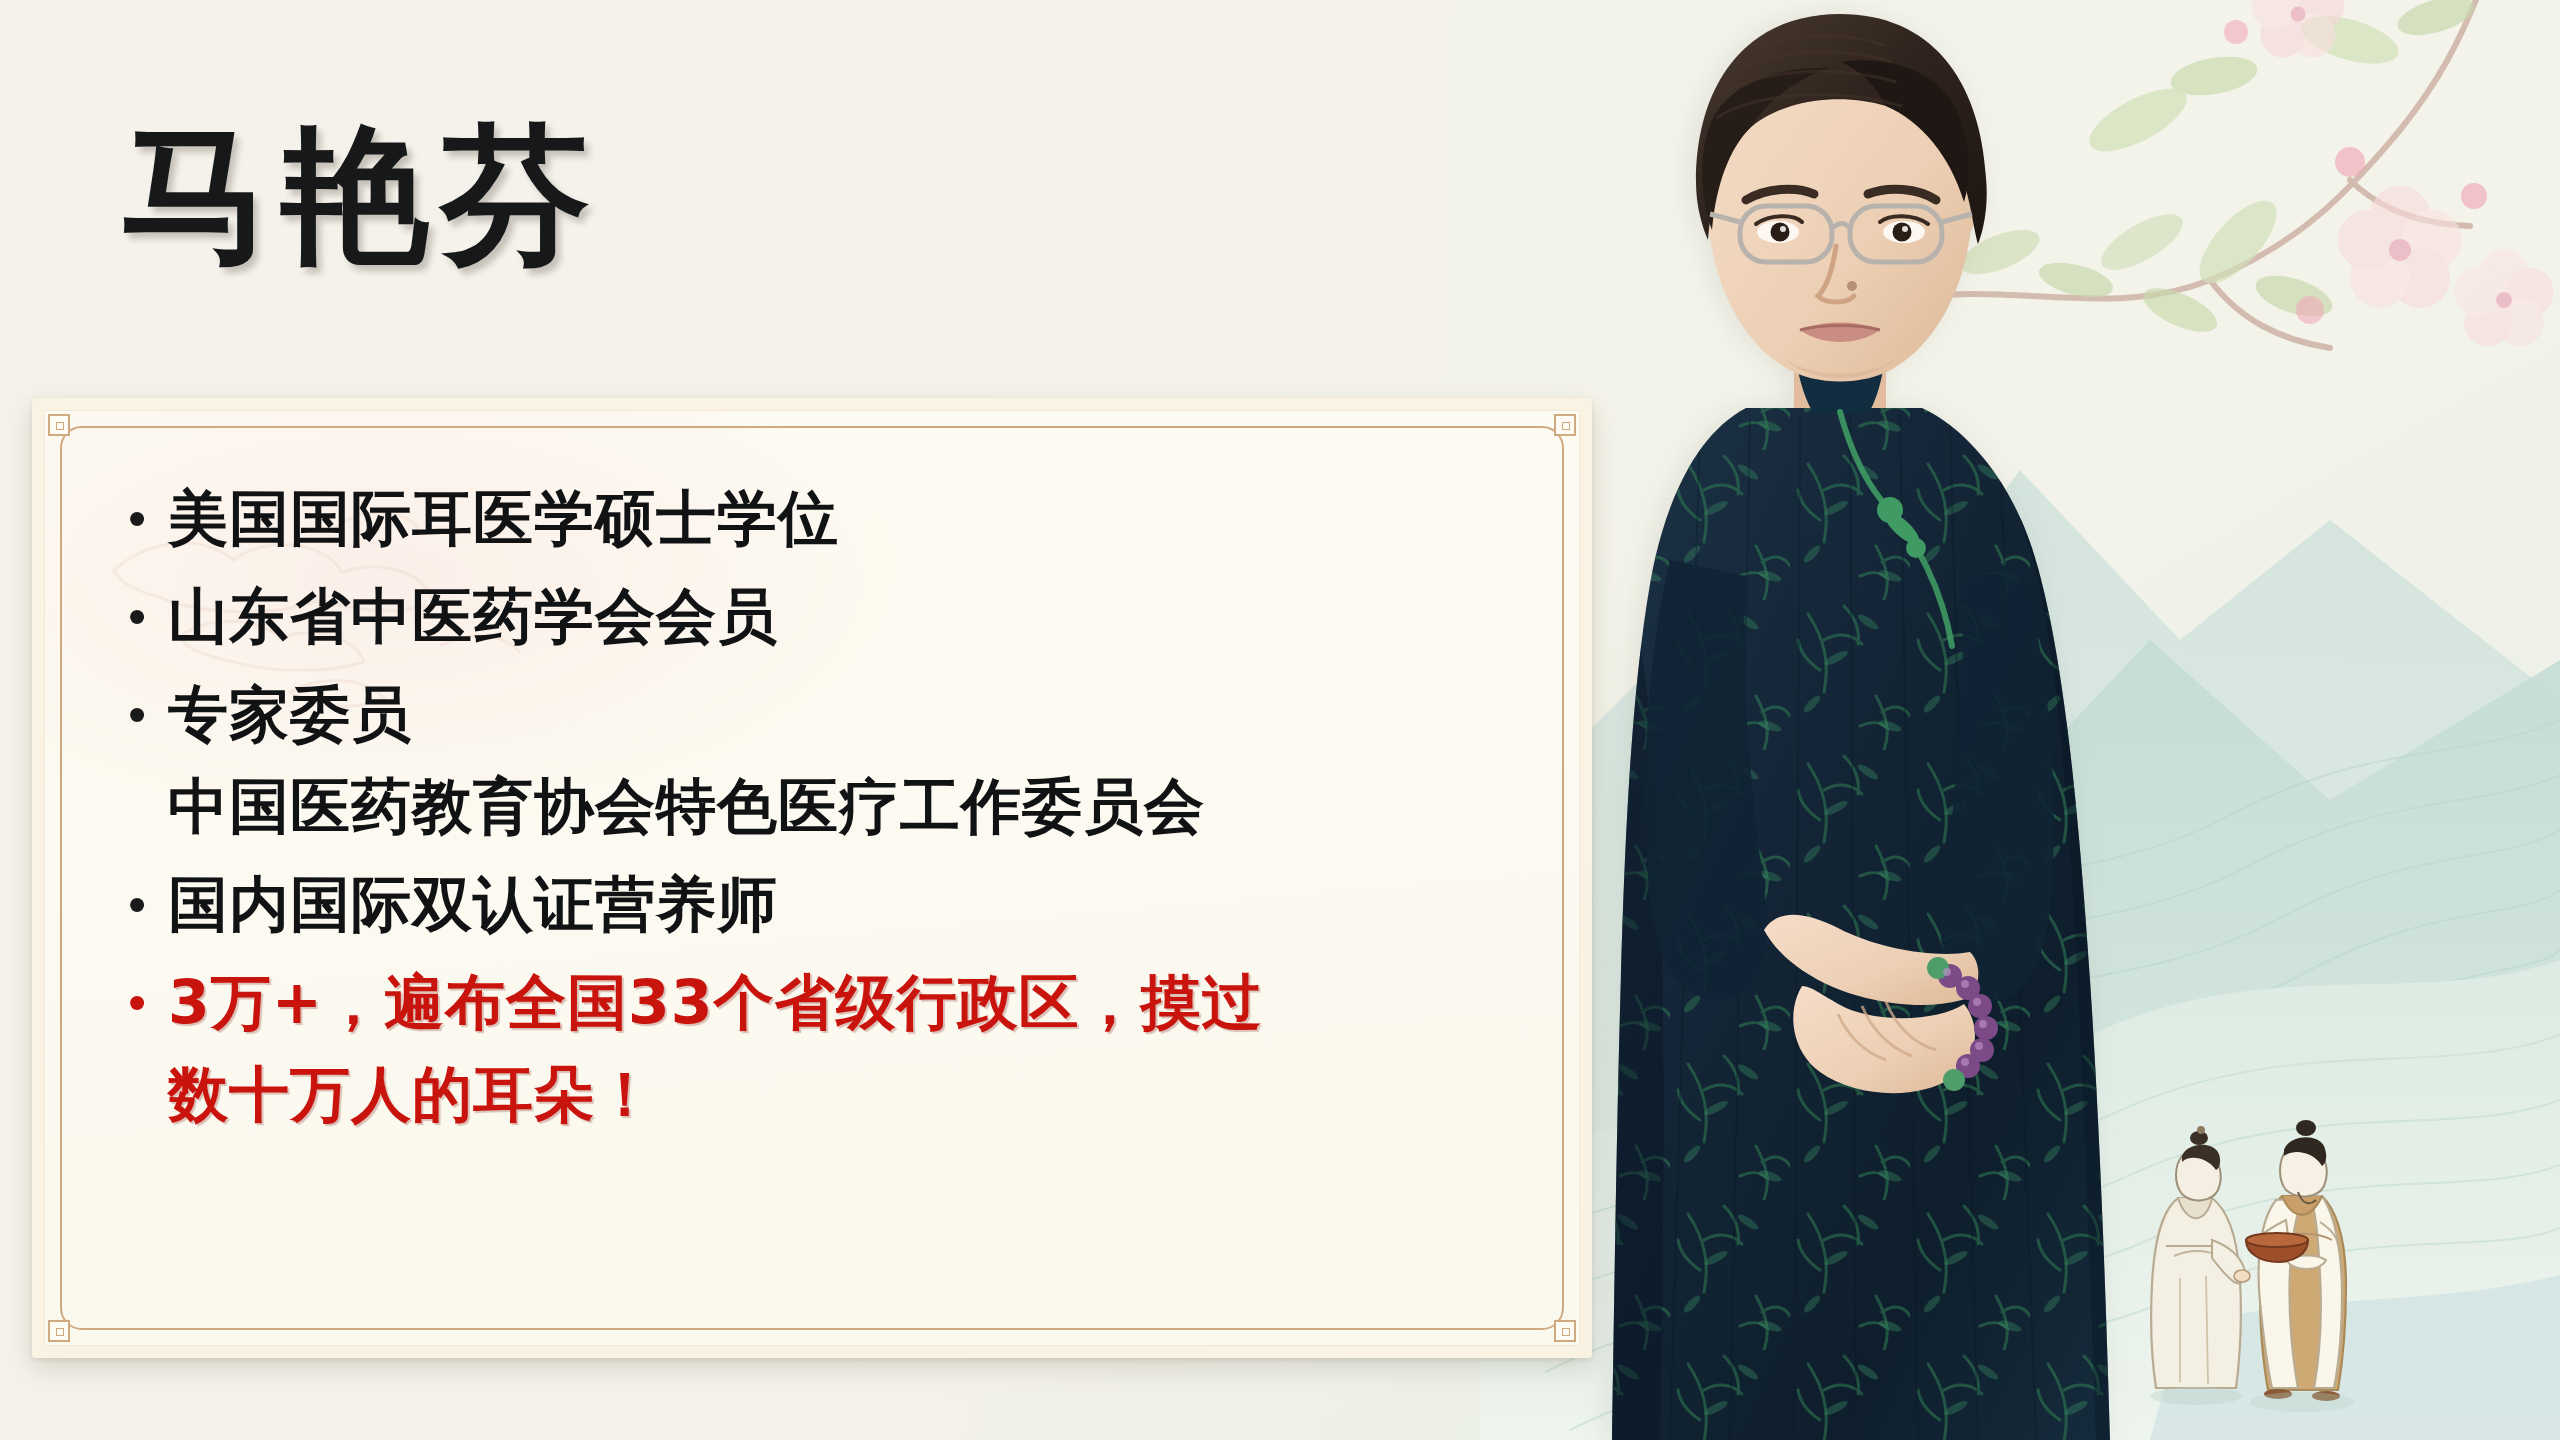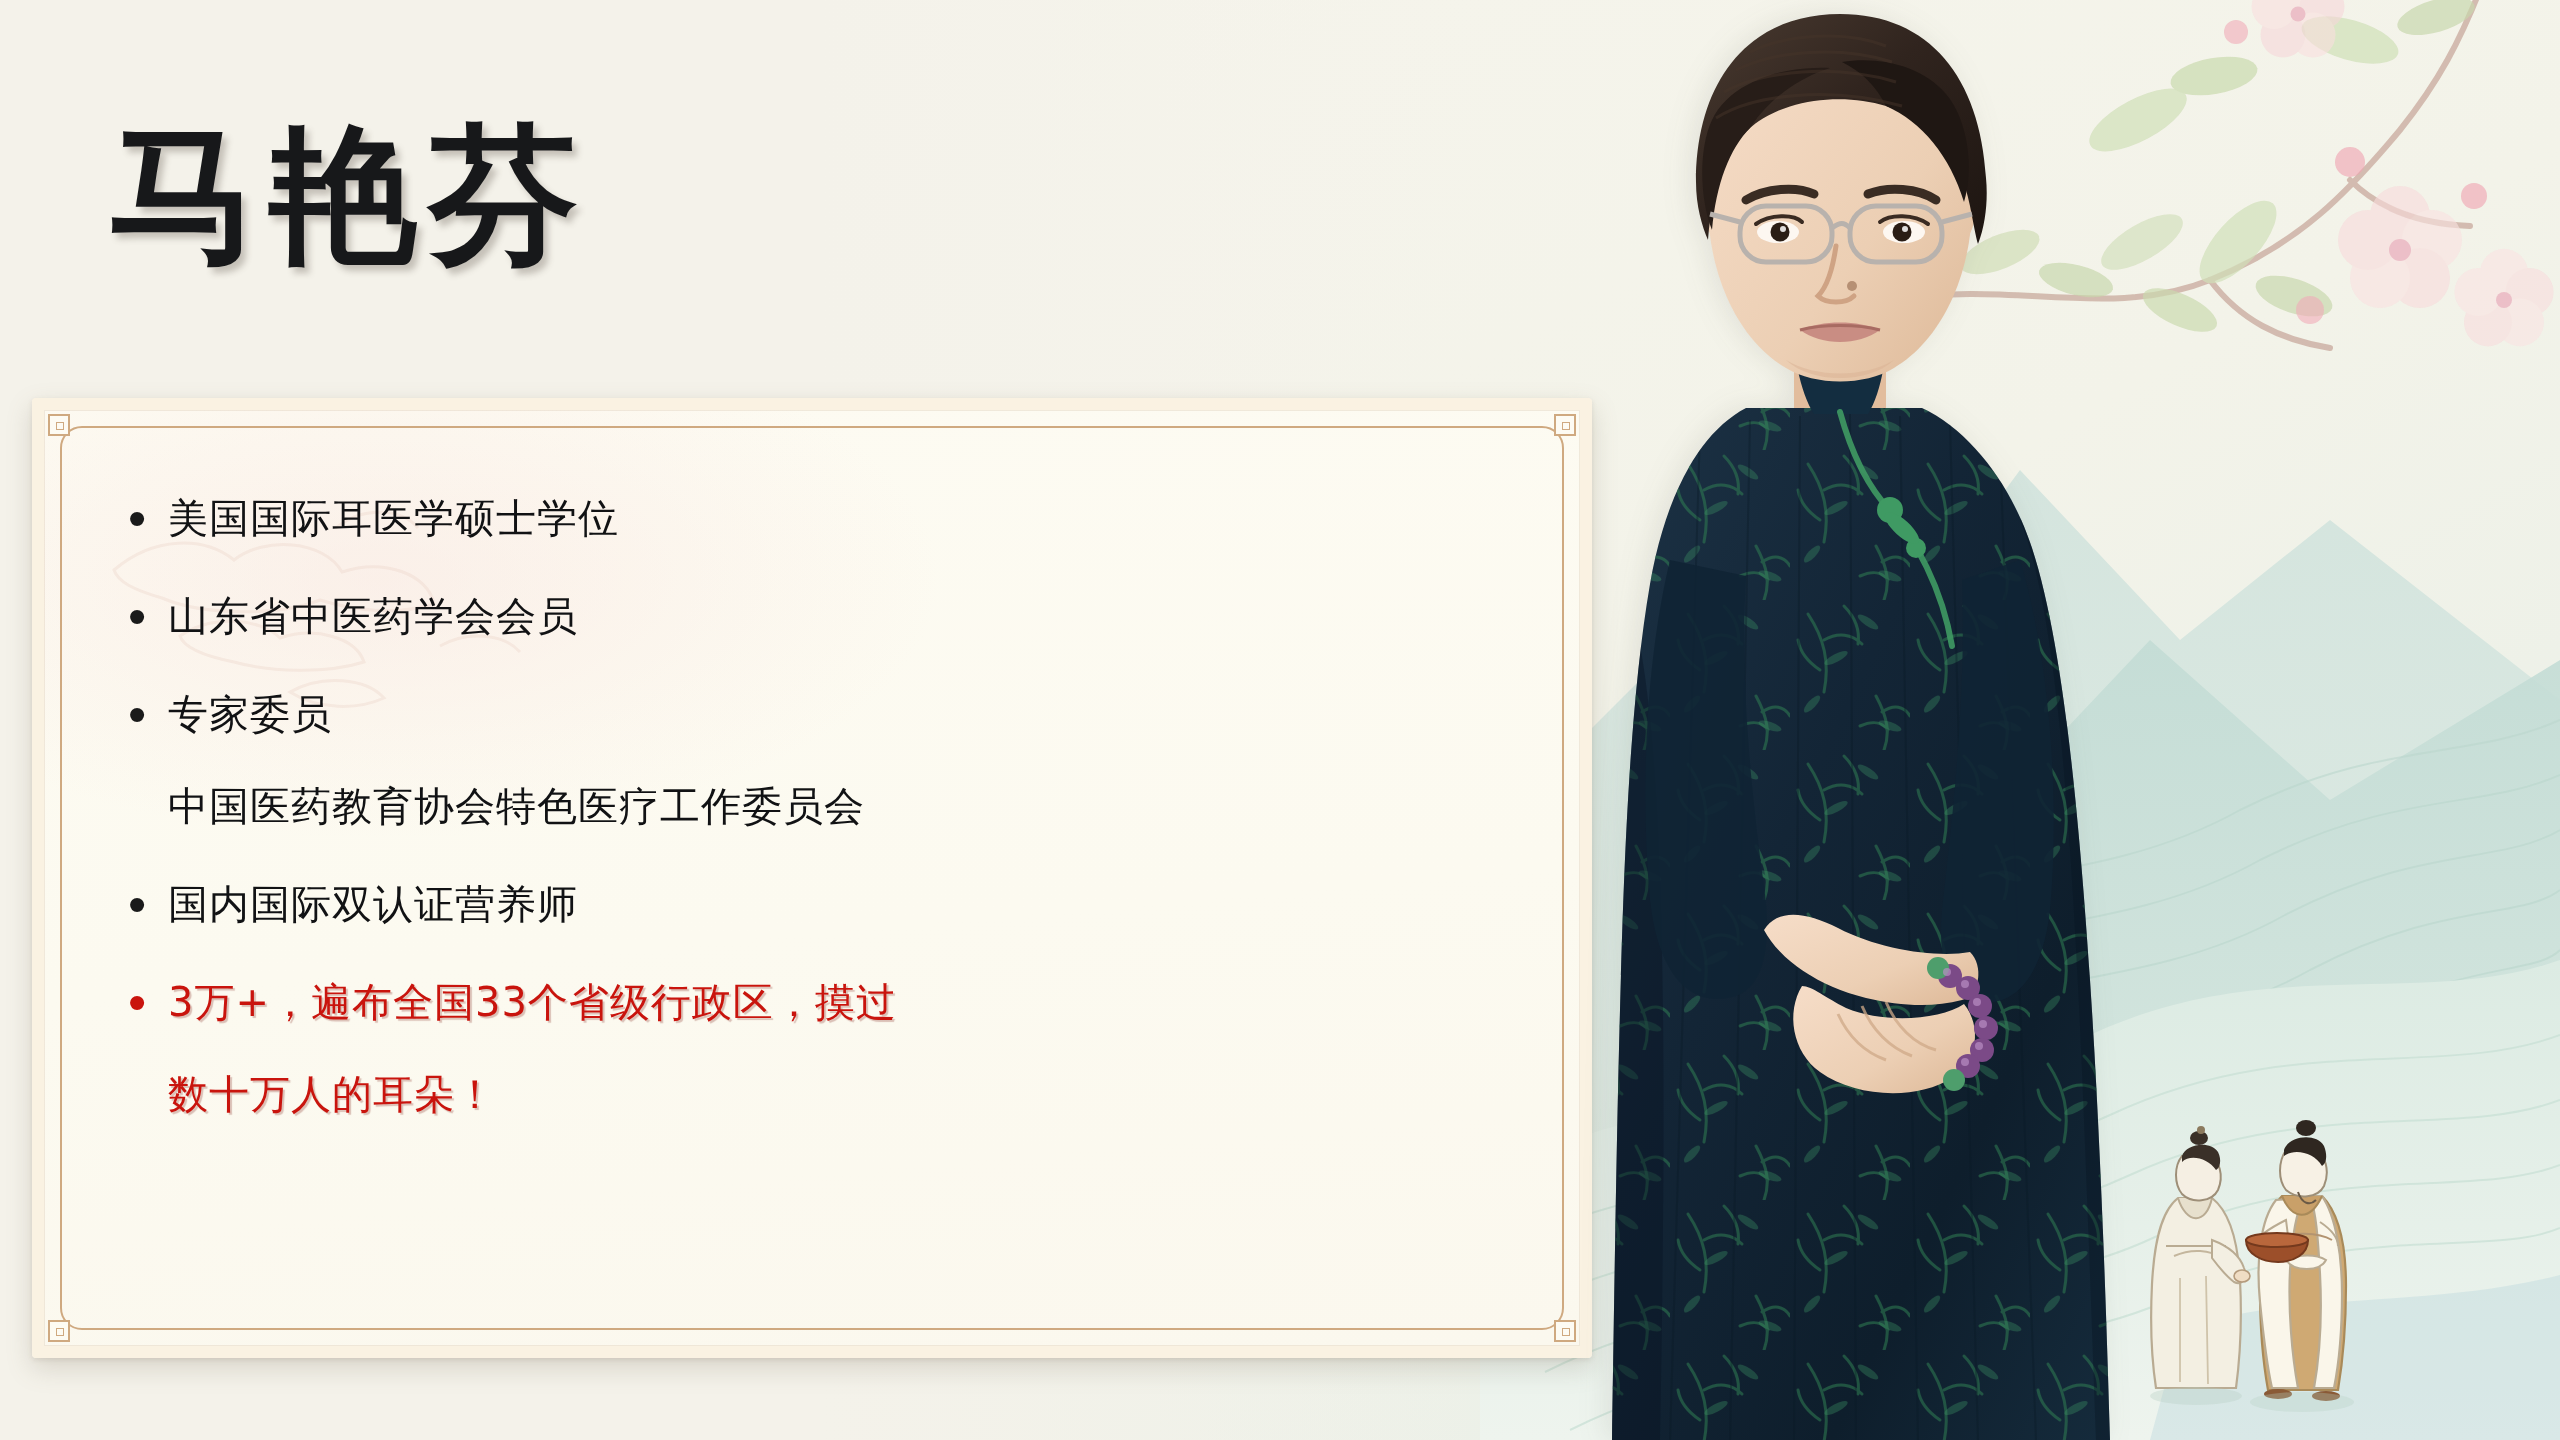--- a/index.html
+++ b/index.html
@@ -26,21 +26,21 @@
 
   
   .bg-blossom { position:absolute; top:-20px; right:-20px; width:700px; height:560px; pointer-events:none; opacity:.95; }
 
   
   .bg-scholars { position:absolute; right:70px; bottom:10px; width:420px; height:360px; pointer-events:none; }
 
   
   #name-title {
     position:absolute;
-    left:108px; top:120px;
+    left:120px; top:120px;
     font-size:150px;
     font-weight:900;
     letter-spacing:10px;
     color:#17181a;
     line-height:1;
     text-shadow:5px 6px 6px rgba(90,80,70,.30);
     z-index:6;
     font-family:"DejaVu Sans","Liberation Sans",sans-serif;
   }
 
@@ -96,23 +96,23 @@
   .bullet-dot {
     flex:0 0 auto;
     width:46px;
     font-size:52px;
     line-height:92px;
     color:#1a1a1a;
     text-align:left;
     padding-left:6px;
   }
   .bullet-text {
-    font-size:40px;
+    font-size:60px;
     line-height:92px;
-    font-weight:400;
+    font-weight:700;
     color:#111214;
     letter-spacing:1px;
     font-family:"DejaVu Sans","Liberation Sans",sans-serif;
     max-width:1330px;
   }
   .bullet-row.is-red .bullet-dot { color:#c9140d; }
   .bullet-row.is-red .bullet-text {
     color:#c9140d;
     text-shadow:2px 2px 1px rgba(120,20,10,.25);
   }

